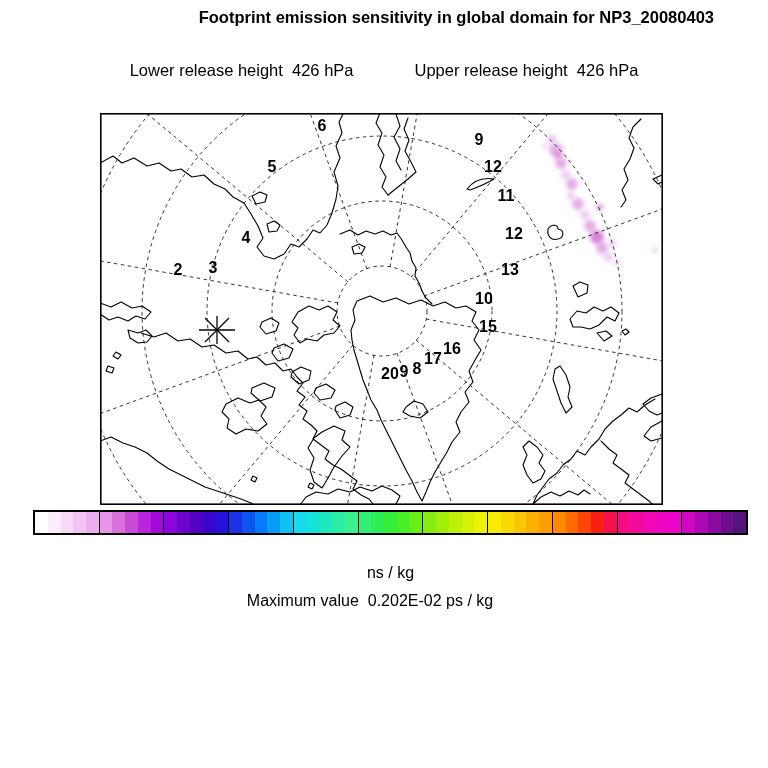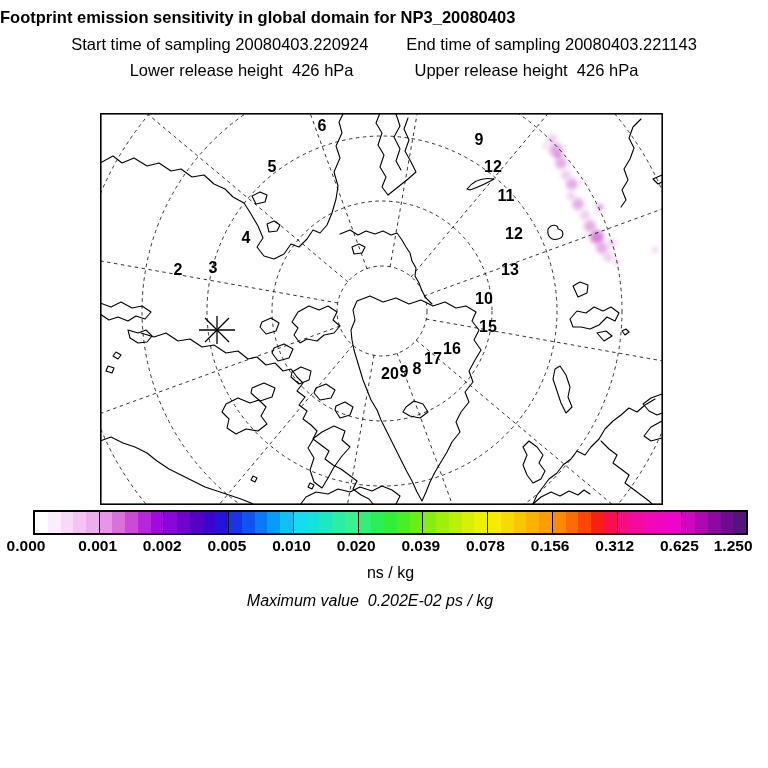--- a/index.html
+++ b/index.html
@@ -1,21 +1,21 @@
 <!DOCTYPE html>
 <html><head>
 <meta charset="utf-8">
 <style>
   html,body { margin:0; padding:0; background:#ffffff; }
   #page {
     position:relative; width:768px; height:768px; background:#ffffff;
     font-family:"Liberation Sans", sans-serif; color:#000; overflow:hidden;
   }
   .hline { position:absolute; white-space:pre; font-size:16.5px; line-height:20px; }
-  .center { text-align:left; }
+  .center { text-align:right;margin-left:24px; }
   #title-line   { top:7px;  left:0; width:690px; font-weight:bold; }
   #time-line    { top:34px; left:0; width:768px; text-align:center; }
   #height-line  { top:60px; left:0; width:768px; text-align:center; }
   #tracer-line  { top:87px; left:0; width:730px; text-align:center; }
   .gap2 { display:inline-block; margin-left:38px; }
   .gap3 { display:inline-block; margin-left:61px;text-align:center; }
 
   #map-wrap { position:absolute; left:100px; top:113px; width:563px; height:392px; }
   #map-svg { position:absolute; left:0; top:0; }
 
@@ -33,29 +33,28 @@
   .cb-seg:last-child { border-right:none; }
   .cb-cell { flex:1; }
   #colorbar-ticks { position:absolute; left:33px; top:537px; width:711px; height:18px; }
   .cb-tick {
     position:absolute; top:0; transform:translateX(-50%);
     font-weight:bold; font-size:15.5px; white-space:nowrap;
   }
   .cb-tick:first-child { transform:translateX(-68%); }
   .cb-tick:last-child  { transform:translateX(-78%); }
   #unit-line { position:absolute; left:33px; top:564px; width:715px; text-align:center; font-size:16px; }
-  #max-line  { position:absolute; left:0; top:592px; width:740px; text-align:center; font-size:16px; white-space:pre;font-style:italic; }
+  #max-line  { position:absolute; left:0; top:592px; width:740px; text-align:center; font-size:16px; white-space:pre; }
 </style>
 </head>
 <body>
 
 <div id="page">
 
   <div id="title-line" class="hline center">Footprint emission sensitivity in global domain for NP3_20080403</div>
-  <div id="time-line" class="hline"><span>Start time of sampling 20080403.220924</span><span class="gap2">End time of sampling 20080403.221143</span></div>
   <div id="height-line" class="hline"><span>Lower release height  426 hPa</span><span class="gap3">Upper release height  426 hPa</span></div>
 
   <div id="map-wrap">
     <svg id="map-svg" width="563" height="392" viewBox="100 113 563 392">
       <defs>
         <filter id="soft" x="-80%" y="-80%" width="260%" height="260%">
           <feGaussianBlur stdDeviation="2.1"></feGaussianBlur>
         </filter>
       </defs>
 
@@ -253,30 +252,16 @@
         <div class="cb-cell" style="background: rgb(238, 4, 202);"></div>
       </div>
       <div class="cb-seg">
         <div class="cb-cell" style="background: rgb(207, 6, 194);"></div>
         <div class="cb-cell" style="background: rgb(173, 8, 178);"></div>
         <div class="cb-cell" style="background: rgb(141, 10, 160);"></div>
         <div class="cb-cell" style="background: rgb(110, 13, 142);"></div>
         <div class="cb-cell" style="background: rgb(85, 19, 124);"></div>
       </div>
     </div>
-  <div id="colorbar-ticks">
-      <span class="cb-tick" style="left: 0px;">0.000</span>
-      <span class="cb-tick" style="left: 64.6364px;">0.001</span>
-      <span class="cb-tick" style="left: 129.273px;">0.002</span>
-      <span class="cb-tick" style="left: 193.909px;">0.005</span>
-      <span class="cb-tick" style="left: 258.545px;">0.010</span>
-      <span class="cb-tick" style="left: 323.182px;">0.020</span>
-      <span class="cb-tick" style="left: 387.818px;">0.039</span>
-      <span class="cb-tick" style="left: 452.455px;">0.078</span>
-      <span class="cb-tick" style="left: 517.091px;">0.156</span>
-      <span class="cb-tick" style="left: 581.727px;">0.312</span>
-      <span class="cb-tick" style="left: 646.364px;">0.625</span>
-      <span class="cb-tick" style="left: 711px;">1.250</span>
-    </div>
   <div id="unit-line">ns / kg</div>
   <div id="max-line">Maximum value  0.202E-02 ps / kg</div>
 
 </div>
 
 </body></html>

